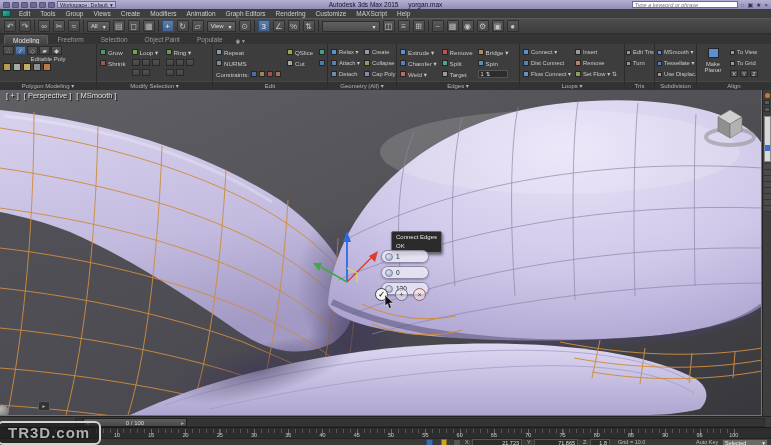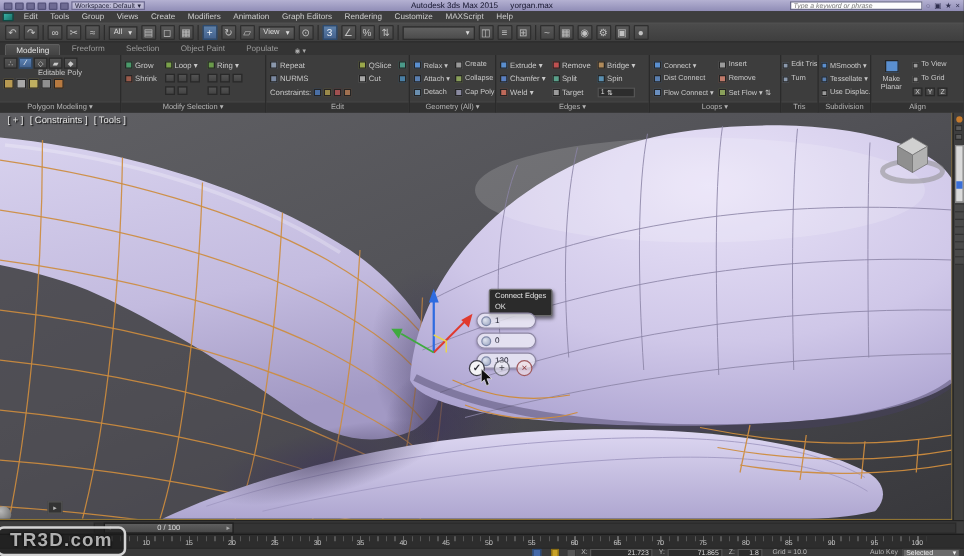--- a/index.html
+++ b/index.html
@@ -546,22 +546,22 @@
       <g transform="translate(730,32)">
         <ellipse cx="0" cy="15" rx="24" ry="8" fill="none" stroke="#8e8e8e" stroke-width="4" opacity=".55"></ellipse>
         <polygon points="-12,-5 0,-12 12,-5 0,2" fill="#d0d0d0" stroke="#7a7a7a" stroke-width=".6"></polygon>
         <polygon points="-12,-5 0,2 0,16 -12,9" fill="#8f8f8f" stroke="#707070" stroke-width=".6"></polygon>
         <polygon points="12,-5 0,2 0,16 12,9" fill="#b2b2b2" stroke="#707070" stroke-width=".6"></polygon>
       </g>
     </svg>
 
     <div class="vp-label">
       <span>[ + ]</span>
-      <span>[ Constraints ]</span>
-      <span>[ Tools ]</span>
+      <span>[ Perspective ]</span>
+      <span>[ MSmooth ]</span>
     </div>
 
     
     <div class="caddy-tip">
       <div>Connect Edges</div>
       <div>OK</div>
     </div>
     <div class="pill" style="top:160px">
       <span class="pico"></span>
       <span class="pval">1</span>

